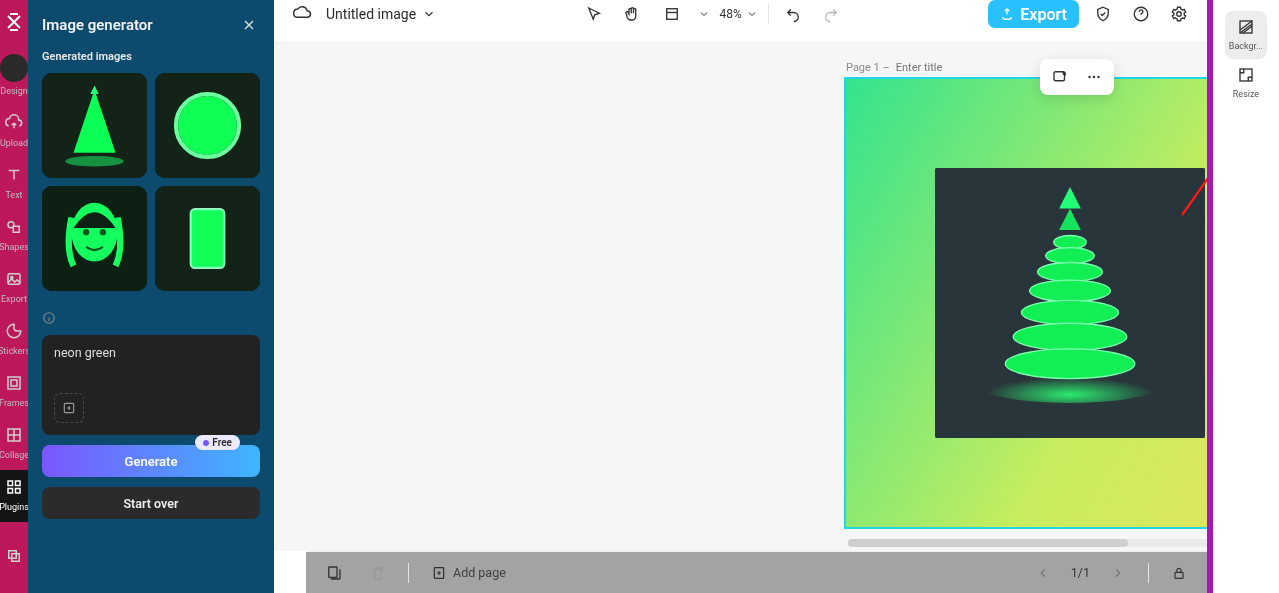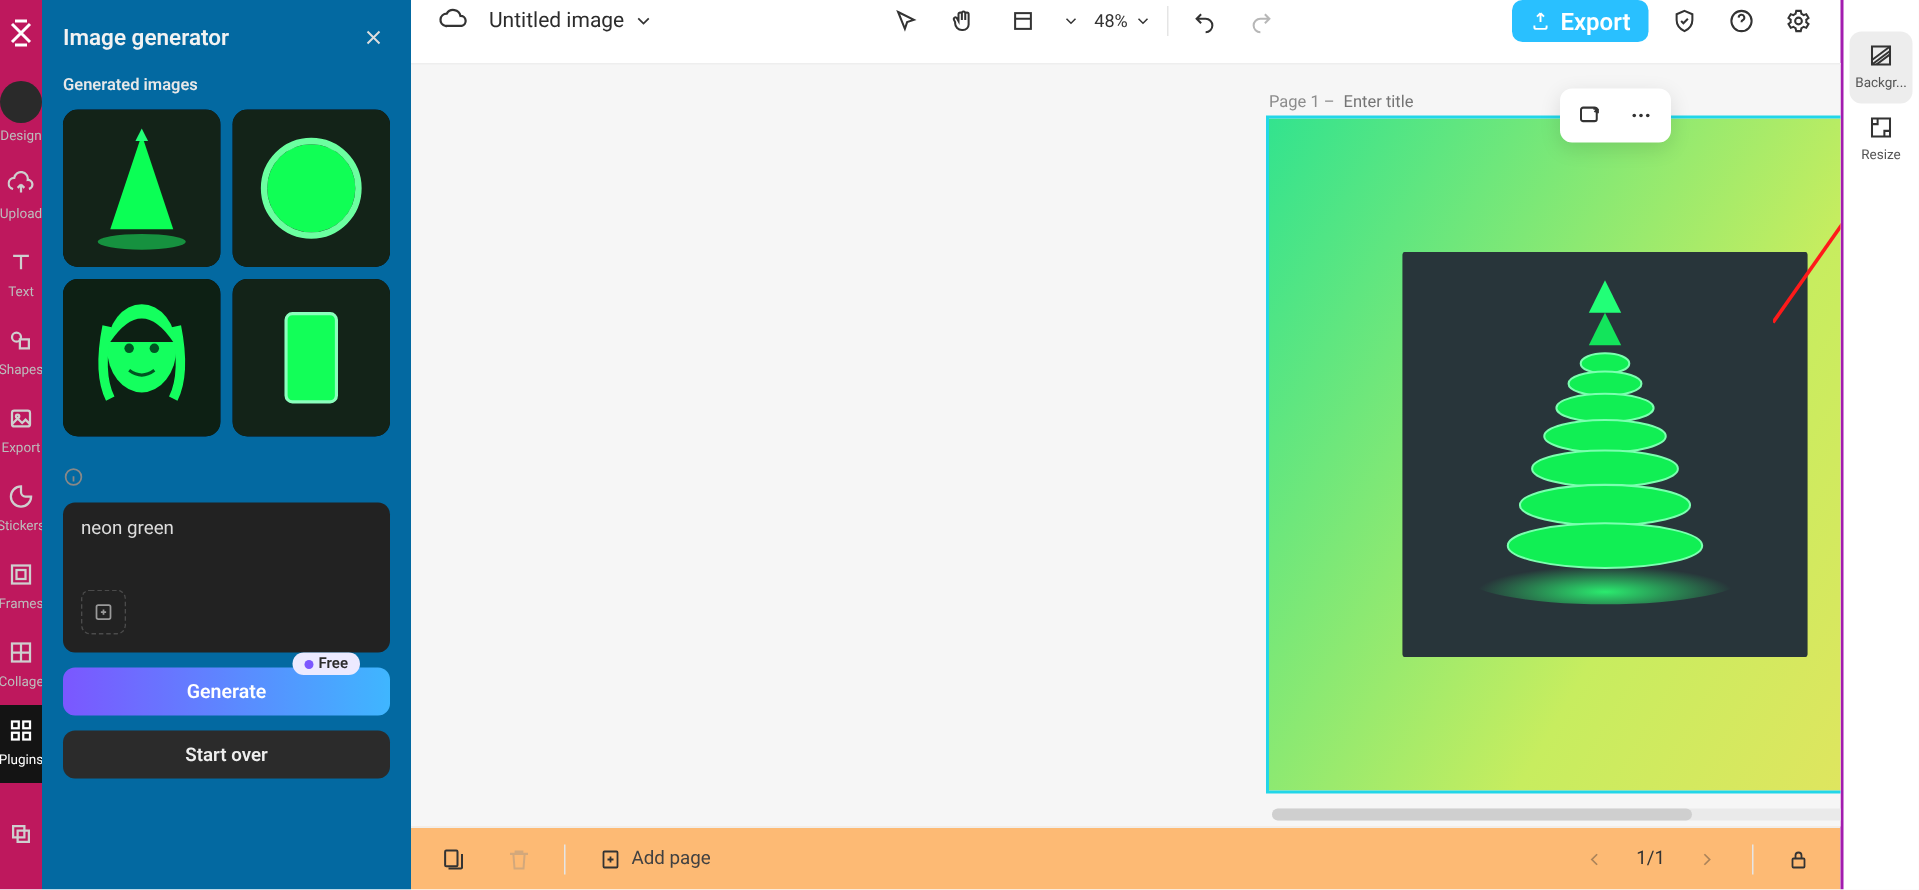--- a/index.html
+++ b/index.html
@@ -9,21 +9,21 @@
   
   .leftnav { width: 28px; background: #be185d; display: flex; flex-direction: column; align-items: center; padding-top: 8px; color: #bdbdbd; }
   .leftnav .logo { width: 28px; height: 28px; margin-bottom: 12px; display:flex; align-items:center; justify-content:center;}
   .leftnav .nav-item { width: 50px; display:flex; flex-direction:column; align-items:center; justify-content:center; padding: 6px 0 10px 0; cursor:pointer; font-size: 9px; color:#bdbdbd; }
   .leftnav .nav-item .iconwrap { width:22px; height:22px; display:flex; align-items:center; justify-content:center; margin-bottom:4px; }
   .leftnav .nav-item.selected { color:#fff; background:#141414; border-radius:8px; }
   .leftnav .nav-item.disabled .iconwrap { width:28px;height:28px;border-radius:50%; background:#2a2a2a; }
   .leftnav .bottom { margin-top:auto; margin-bottom:12px; }
 
   
-  .panel { width: 246px; background:#0369a1; color:#eee; padding:14px 14px 14px 14px; display:flex; flex-direction:column; position:relative;}
+  .panel { width: 246px; background:#0c4a6e; color:#eee; padding:14px 14px 14px 14px; display:flex; flex-direction:column; position:relative;}
   .panel-header { display:flex; align-items:center; justify-content:space-between; margin-bottom:14px; }
   .panel-title { font-size:15px; font-weight:600; color:#f2f2f2;}
   .close-x { width:22px; height:22px; display:flex; align-items:center; justify-content:center; cursor:pointer; color:#ddd;}
 
   .section-label { font-size:11px; color:#e8e8e8; font-weight:600; margin-bottom:10px; }
 
   .thumb-grid { display:grid; grid-template-columns: 1fr 1fr; gap:8px; }
   .thumb { width:100%; aspect-ratio: 1/1; border-radius:10px; background:#0e0e0e; overflow:hidden; position:relative; display:flex; align-items:center; justify-content:center; }
   .thumb svg { width:100%; height:100%; }
 
@@ -64,27 +64,27 @@
   .canvas-img { width:270px; height:270px; background:#263133; border-radius:2px; display:flex; align-items:center; justify-content:center; overflow:hidden;}
   .canvas-img svg { width:100%; height:100%; }
 
   .canvas-toolbar { position:absolute; left:766px; top:16px; height:36px; background:#fff; border-radius:8px; box-shadow:0 4px 14px rgba(0,0,0,.12); display:flex; align-items:center; padding:0 4px; gap:2px;}
   .canvas-toolbar .icon-btn { width:32px; height:30px;}
 
   
   .arrow-svg { position:absolute; left:908px; top:22px; width:110px; height:160px; pointer-events:none;}
 
   
-  .rightrail { width:52px; background:#fff; border-left:2px solid #a21caf; display:flex; flex-direction:column; align-items:center; padding-top:21px;}
+  .rightrail { width:72px; background:#fff; border-left:6px solid #a21caf; display:flex; flex-direction:column; align-items:center; padding-top:11px;}
   .rightrail .rail-item { width:42px; display:flex; flex-direction:column; align-items:center; font-size:9px; color:#555; padding:6px 0 8px 0; border-radius:8px; cursor:pointer;}
   .rightrail .rail-item.selected { background:#ededed;}
   .rightrail .rail-item .iconwrap { width:20px;height:20px; display:flex;align-items:center;justify-content:center; margin-bottom:4px; color:#333;}
 
   
-  .bottombar { height:42px; border-top:1px solid #eee; display:flex; align-items:center; padding:0 14px; gap:16px; color:#333; background:#fdba74;}
+  .bottombar { height:42px; border-top:1px solid #eee; display:flex; align-items:center; padding:0 14px; gap:16px; color:#333; background:#a3a3a3;margin-left:32px;}
   .bottombar .sep { flex:1;}
   .page-nav { display:flex; align-items:center; gap:14px; font-size:12.5px; color:#333;}
   .scrollbar-h { position:absolute; bottom:4px; left:574px; width:440px; height:8px; background:#eaeaea; border-radius:4px;}
   .scrollbar-h .thumb-h { position:absolute; left:0; width:280px; height:8px; background:#cfcfcf; border-radius:4px;}
 
   svg { display:block; }
 </style>
 </head>
 <body>
 

